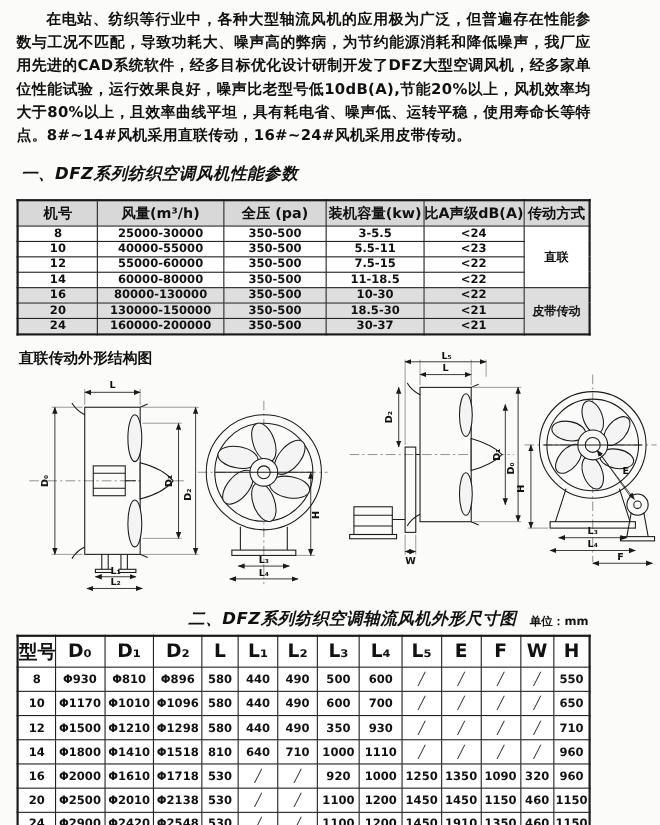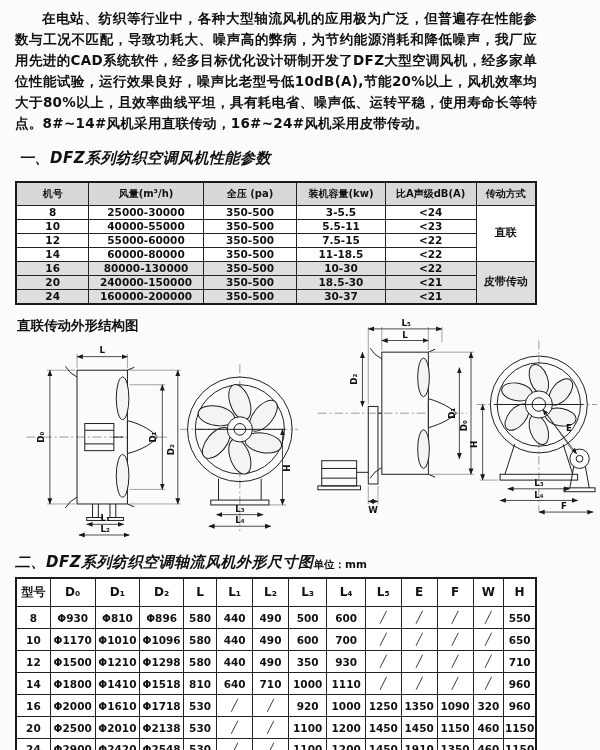--- a/index.html
+++ b/index.html
@@ -20,43 +20,43 @@
 
   
   .sec-title { font-size:15px; font-weight:bold; letter-spacing:.5px;font-style:italic; }
   .sec1-title { margin:15px 0 0 4px; }
 
   
   table { border-collapse:collapse; width:100%; table-layout:fixed; }
   th, td { border:1px solid #222; text-align:center; vertical-align:middle; overflow:hidden; white-space:nowrap; }
 
   .t1 { margin-top:13px; border:2px solid #1a1a1a; }
-  .t1 th { background:#d8d8d8; font-size:10px; font-weight:bold; height:23px; }
+  .t1 th { background:#d8d8d8; font-size:13px; font-weight:bold; height:23px; }
   .t1 td { font-size:10.5px; font-weight:bold; height:14px; line-height:13px; background:#fff; }
   .t1 tr.shaded td { background:#dedede; }
-  .t1 td.drive-cell { font-size:11px;font-family:Liberation Mono, monospace; }
+  .t1 td.drive-cell { font-size:11px; }
   .t1 td.shaded-cell { background:#dedede; }
 
   .t2 { border:2px solid #1a1a1a; }
-  .t2 th { background:#fff; font-size:12px; font-weight:bold; height:29px;margin-left:32px; }
+  .t2 th { background:#fff; font-size:17px; font-weight:bold; height:29px;margin-left:32px; }
   .t2 td { background:#fff; font-size:10.5px; font-weight:bold; height:22px; }
   .t2 td.slash { font-size:11px; color:#333; font-weight:normal; }
 
   
   .diagram-row { display:flex; gap:16px; margin-top:12px; }
   .diagram-block { width:283px; }
   .diagram-title { font-size:13.5px; font-weight:bold; margin:0 0 2px 2px; }
   .fan-svg { width:283px; height:206px; display:block; }
   .fan-svg .cl { stroke:#555; stroke-width:.6; stroke-dasharray:9 3 2 3; }
   .fan-svg .dim-line { stroke:#1a1a1a; stroke-width:.8; }
   .fan-svg .ext { stroke:#444; stroke-width:.5; }
   .fan-svg text { font-family:"DejaVu Sans", sans-serif; font-size:9px; font-weight:bold; fill:#111; stroke:none; }
 
   
-  .sec2-row { display:flex; justify-content:flex-start; align-items:flex-end; margin:10px 0 5px 0; }
+  .sec2-row { display:flex; justify-content:flex-end; align-items:flex-end; margin:10px 0 5px 0;gap:12px; }
   .unit-label { font-size:10.5px; font-weight:bold; padding-right:2px; }
 </style>
 </head>
 <body>
 
 <div class="page">
 
   <p class="intro">在电站、纺织等行业中，各种大型轴流风机的应用极为广泛，但普遍存在性能参数与工况不匹配，导致功耗大、噪声高的弊病，为节约能源消耗和降低噪声，我厂应用先进的CAD系统软件，经多目标优化设计研制开发了DFZ大型空调风机，经多家单位性能试验，运行效果良好，噪声比老型号低10dB(A),节能20%以上，风机效率均大于80%以上，且效率曲线平坦，具有耗电省、噪声低、运转平稳，使用寿命长等特点。8#~14#风机采用直联传动，16#~24#风机采用皮带传动。</p>
 
   <h2 class="sec-title sec1-title">一、DFZ系列纺织空调风机性能参数</h2>
@@ -113,21 +113,21 @@
         <tr class="shaded">
           <td>16</td>
           <td>80000-130000</td>
           <td>350-500</td>
           <td>10-30</td>
           <td>&lt;22</td>
           <td rowspan="3" class="drive-cell shaded-cell">皮带传动</td>
         </tr>
         <tr class="shaded">
           <td>20</td>
-          <td>240000-150000</td>
+          <td>130000-150000</td>
           <td>350-500</td>
           <td>18.5-30</td>
           <td>&lt;21</td>
         </tr>
         <tr class="shaded">
           <td>24</td>
           <td>160000-200000</td>
           <td>350-500</td>
           <td>30-37</td>
           <td>&lt;21</td>

